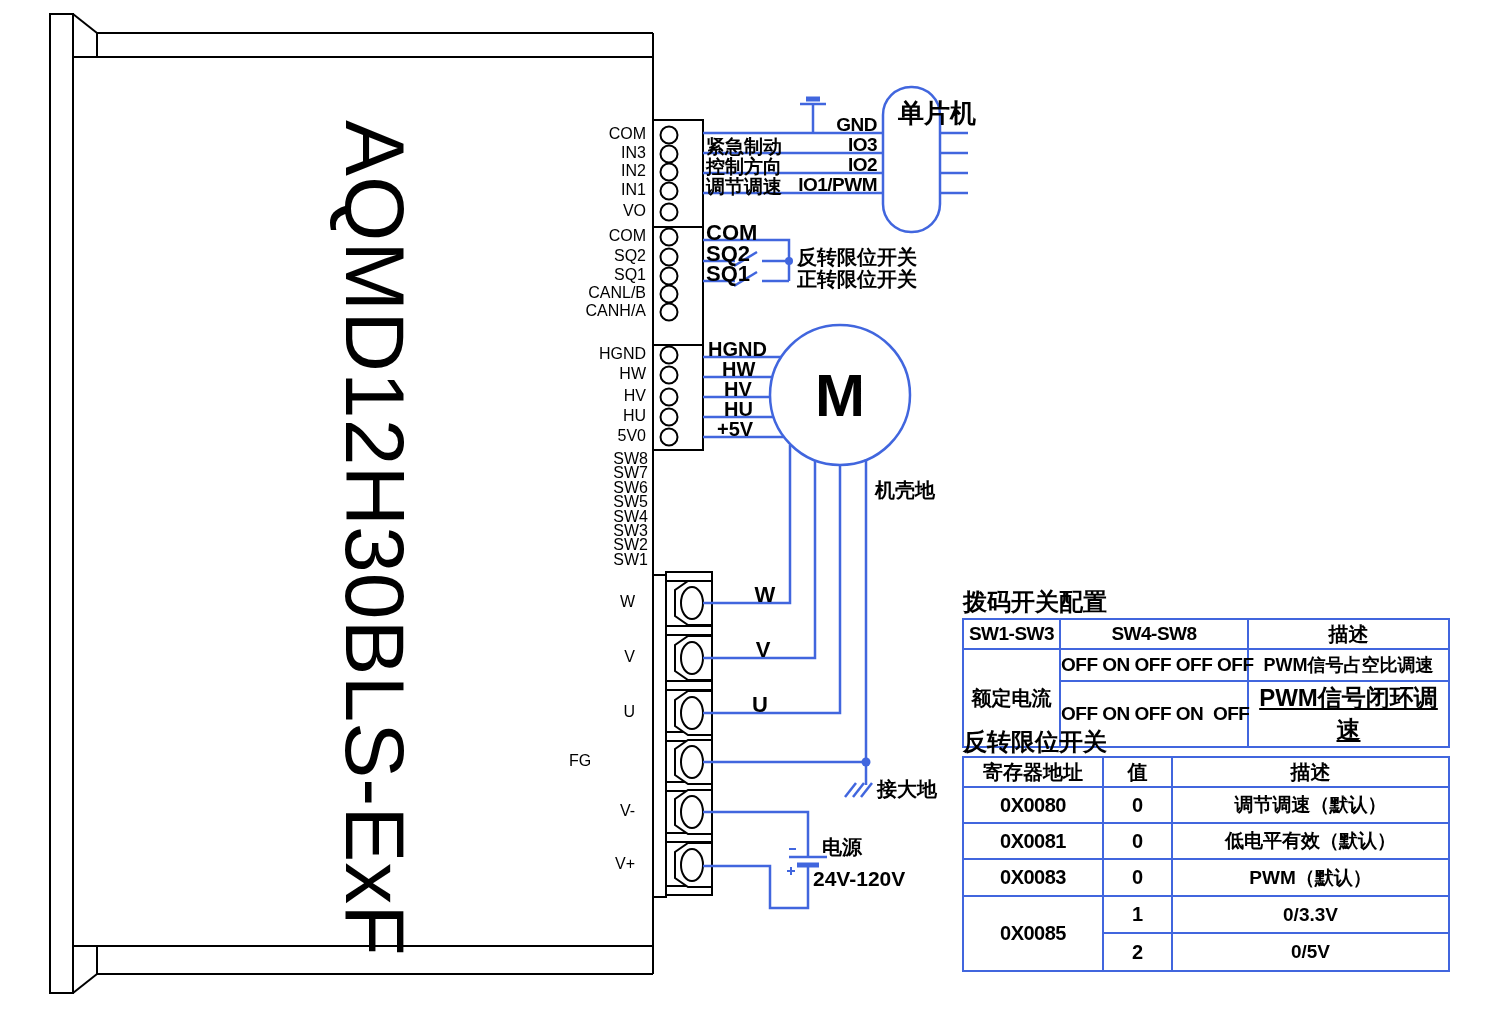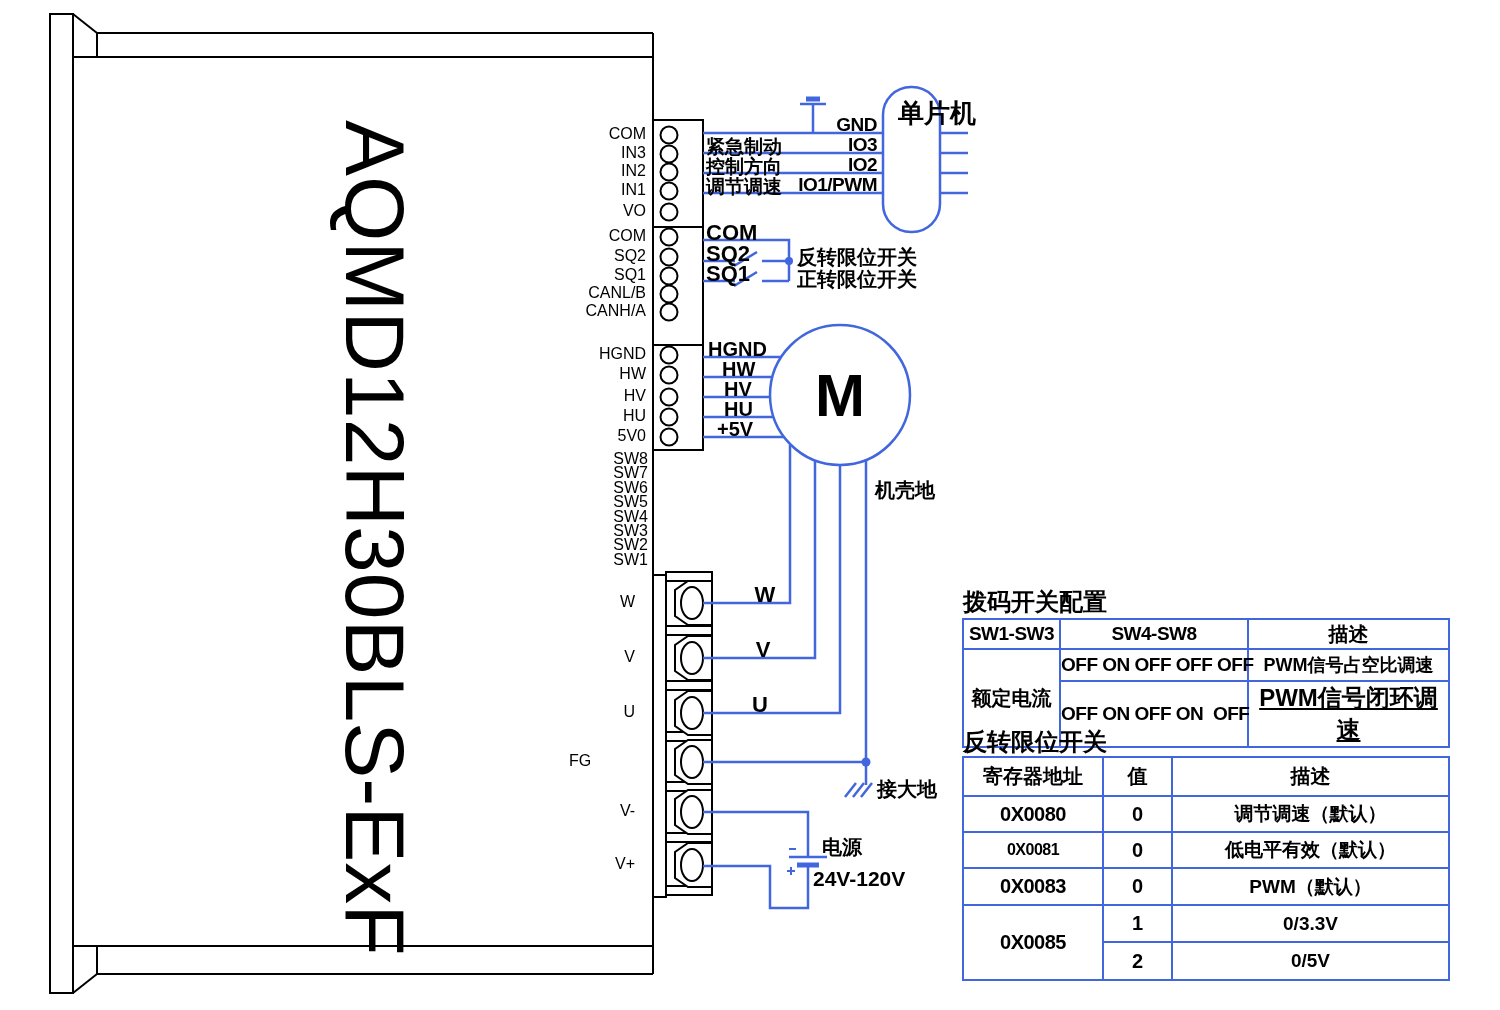--- a/index.html
+++ b/index.html
@@ -238,32 +238,32 @@
     </table>
 
 <div class="lbl t-title" style="left:963px;top:726px;">反转限位开关</div>
 <table class="cfg-table" style="left:962px;top:756px;width:486px;">
   <colgroup>
         <col style="width:140px">
         <col style="width:69px">
         <col style="width:277px">
       </colgroup>
   <tbody>
-        <tr style="height:39px">
+        <tr style="height:30px">
     <th style="font-size:20px;">寄存器地址</th>
     <th style="font-size:20px;">值</th>
     <th style="font-size:20px;">描述</th>
   </tr>
   <tr style="height:36px">
     <td class="latin" style="font-size:20px;">0X0080</td>
     <td style="font-size:20px;">0</td>
     <td style="font-size:19px;">调节调速（默认）</td>
   </tr>
   <tr style="height:36px">
-    <td class="latin" style="font-size:16px;">0X0081</td>
+    <td class="latin" style="font-size:20px;">0X0081</td>
     <td style="font-size:20px;">0</td>
     <td style="font-size:19px;">低电平有效（默认）</td>
   </tr>
   <tr style="height:37px">
     <td class="latin" style="font-size:20px;">0X0083</td>
     <td style="font-size:20px;">0</td>
     <td style="font-size:19px;">PWM（默认）</td>
   </tr>
   <tr style="height:37px">
     <td class="latin" rowspan="2" style="font-size:20px;">0X0085</td>

